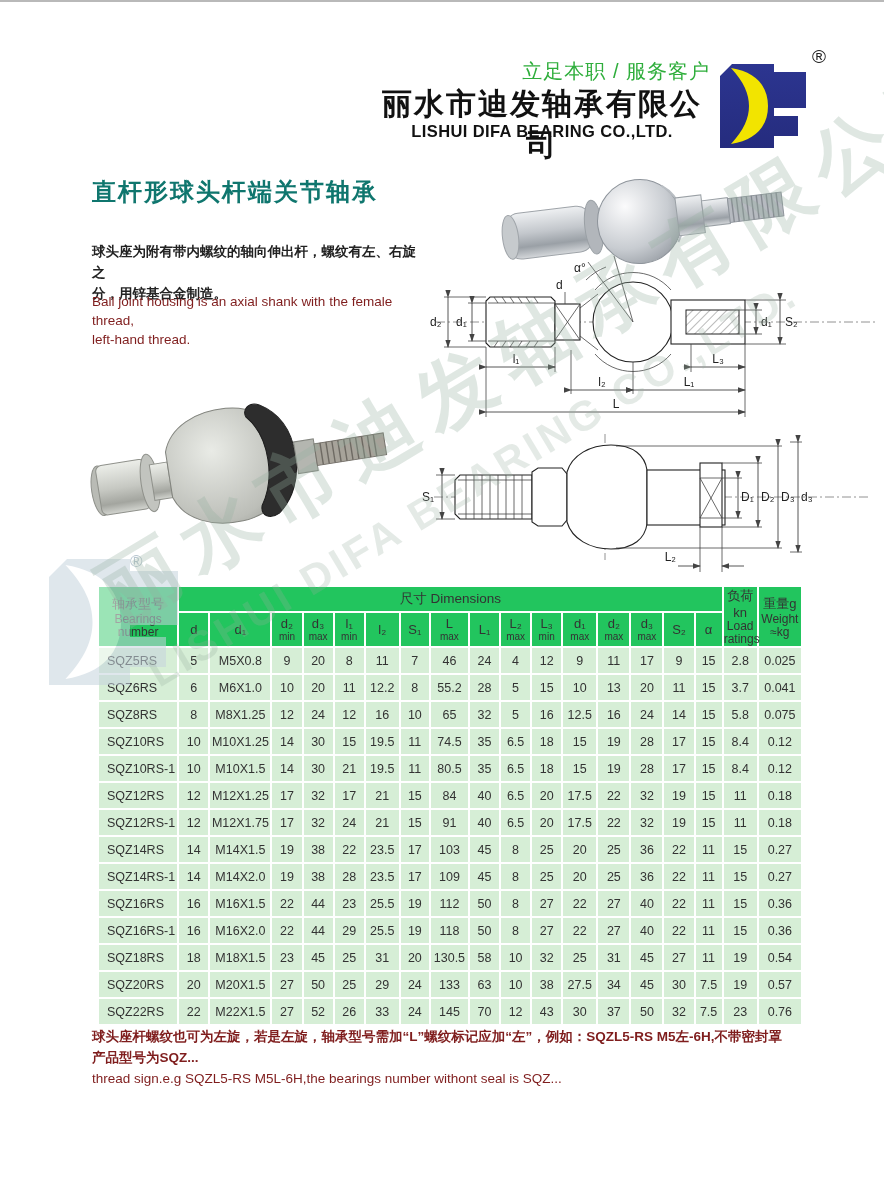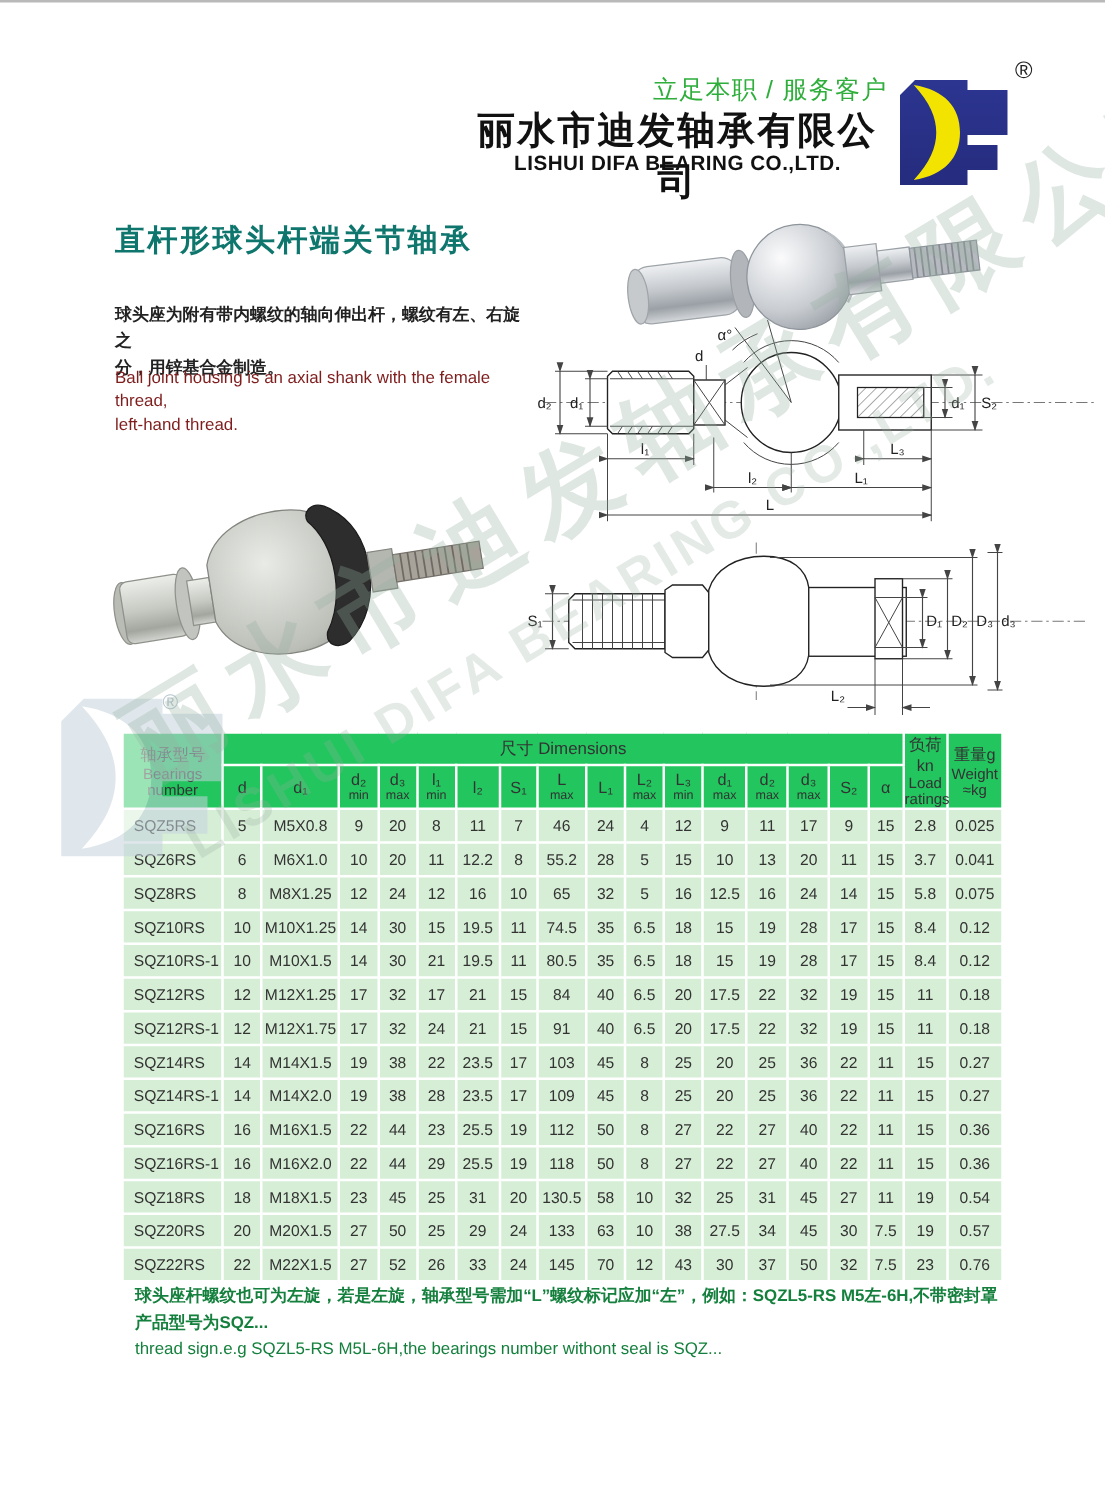--- a/index.html
+++ b/index.html
@@ -37,21 +37,21 @@
   .dim-table thead th{background:#22c55e;font-weight:normal;}
   .dim-table tbody td{background:#d6eed6;height:25px;}
   .dim-table .hd-cn{font-size:13px;}
   .dim-table .hd-en{font-size:12px;line-height:13px;}
   .dim-table .dims-band{height:24px;font-size:13.5px;}
   .dim-table .sub .cl{font-size:13px;line-height:14px;}
   .dim-table .sub .cs{font-size:10px;line-height:11px;height:11px;}
   .dim-table td.model{text-align:left;padding-left:8px;}
 
   
-  .notes{position:absolute;left:108px;top:1026px;width:736px;font-size:13.5px;line-height:21px;color:#15803d;}
+  .notes{position:absolute;left:92px;top:1026px;width:736px;font-size:13.5px;line-height:21px;color:#7f1d1d;}
   .notes .cn{font-weight:600;}
 
   
   .wm-cn{position:absolute;left:108px;top:548px;transform:rotate(-31deg);transform-origin:0 50%;
          font-size:78px;font-weight:bold;color:rgba(150,175,158,0.30);letter-spacing:14px;
          white-space:nowrap;pointer-events:none;z-index:5;}
   .wm-en{position:absolute;left:152px;top:652px;transform:rotate(-31deg);transform-origin:0 50%;
          font-size:42px;font-weight:bold;color:rgba(150,175,158,0.26);letter-spacing:4px;
          white-space:nowrap;pointer-events:none;z-index:5;}
   .wm-logo{position:absolute;left:40px;top:556px;width:150px;height:132px;opacity:0.55;

